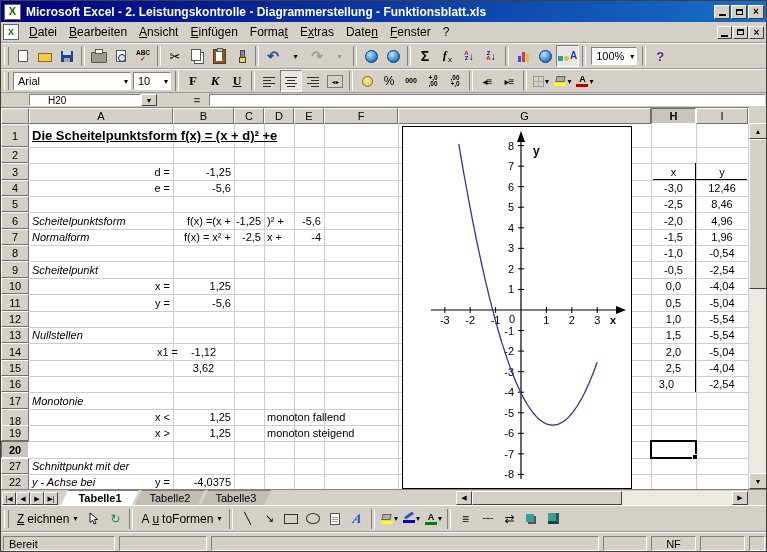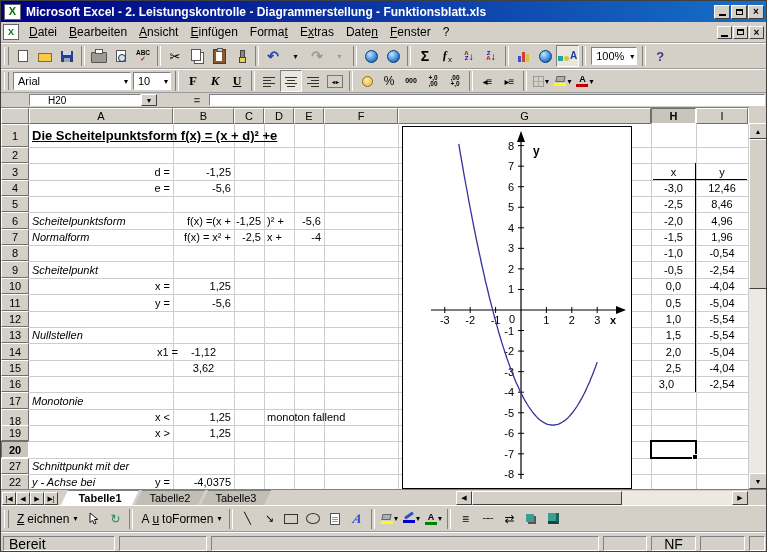--- a/index.html
+++ b/index.html
@@ -101,21 +101,21 @@
   .sbtn{position:absolute;background:#d4d0c8;border:1px solid;border-color:#fff #404040 #404040 #fff;display:flex;align-items:center;justify-content:center;font-size:7px;color:#000;box-sizing:border-box;}
   .sthumb{position:absolute;background:#d4d0c8;border:1px solid;border-color:#fff #404040 #404040 #fff;box-sizing:border-box;}
   
   .tabstrip{position:absolute;left:0;top:488px;width:767px;height:16px;background:#d4d0c8;border-top:1px solid #808080;box-sizing:border-box;}
   .tnav{position:absolute;top:2px;width:14px;height:13px;background:#d4d0c8;border:1px solid;border-color:#fff #404040 #404040 #fff;font-size:7px;display:flex;align-items:center;justify-content:center;box-sizing:border-box;}
   .tab{position:absolute;top:0;height:15px;display:flex;align-items:center;justify-content:center;font-size:11px;padding:0 12px;clip-path:polygon(7px 0,100% 0,calc(100% - 7px) 100%,0 100%);background:#c2beb6;border-top:1px solid #808080;box-sizing:border-box;}
   .tab.active{background:#fff;font-weight:bold;}
   .hsb{position:absolute;top:1px;height:14px;background:#ece9e2;}
   
   .statusbar{position:absolute;left:0;top:531px;width:767px;height:21px;background:#d4d0c8;border-top:1px solid #fff;box-sizing:border-box;}
-  .panel{position:absolute;top:3px;height:15px;border:1px solid;border-color:#808080 #fff #fff #808080;font-size:14px;padding:0 5px;box-sizing:border-box;display:flex;align-items:center;color:#000;}
+  .panel{position:absolute;top:3px;height:15px;border:1px solid;border-color:#808080 #fff #fff #808080;font-size:11px;padding:0 5px;box-sizing:border-box;display:flex;align-items:center;color:#000;}
 </style>
 </head>
 <body>
 
 <div class="window">
   <div class="titlebar">
     <span class="app-icon">X</span>
     <span class="title-text">Microsoft Excel - 2. Leistungskontrolle - Diagrammerstellung - Funktionsblatt.xls</span>
     <span class="winbtns">
       <span class="wbtn">
@@ -482,20 +482,21 @@
       <div class="cell it la" style="left: 28px; top: 219px; width: 144px; height: 16px;">Nullstellen</div>
       <div class="cell ra" style="left: 36px; top: 235px; width: 144px; height: 17px;">x1 =</div>
       <div class="cell ctr" style="left: 172px; top: 235px; width: 61px; height: 17px;">-1,12</div>
       <div class="cell ctr" style="left: 172px; top: 252px; width: 61px; height: 16px;">3,62</div>
       <div class="cell it la" style="left: 28px; top: 284px; width: 144px; height: 17px;">Monotonie</div>
       <div class="cell ra" style="left: 28px; top: 301px; width: 144px; height: 16px;">x &lt;</div>
       <div class="cell ra" style="left: 172px; top: 301px; width: 61px; height: 16px;">1,25</div>
       <div class="cell la" style="left: 263px; top: 301px; width: 134px; height: 16px;">monoton fallend</div>
       <div class="cell ra" style="left: 28px; top: 317px; width: 144px; height: 16px;">x &gt;</div>
       <div class="cell ra" style="left: 172px; top: 317px; width: 61px; height: 16px;">1,25</div>
+      <div class="cell la" style="left: 263px; top: 317px; width: 134px; height: 16px;">monoton steigend</div>
       <div class="cell it la" style="left: 28px; top: 350px; width: 144px; height: 16px;">Schnittpunkt mit der</div>
       <div class="cell it la" style="left: 28px; top: 366px; width: 144px; height: 16px;">y - Achse bei</div>
       <div class="cell ra" style="left: 28px; top: 366px; width: 144px; height: 16px;">y =</div>
       <div class="cell ra" style="left: 172px; top: 366px; width: 61px; height: 16px;">-4,0375</div>
       <div class="cell ctr" style="left: 650px; top: 55px; width: 45px; height: 17px;">x</div>
       <div class="cell ctr" style="left: 695px; top: 55px; width: 52px; height: 17px;">y</div>
       <div class="cell ctr" style="left: 650px; top: 72px; width: 45px; height: 16px;">-3,0</div>
       <div class="cell ctr" style="left: 695px; top: 72px; width: 52px; height: 16px;">12,46</div>
       <div class="cell ctr" style="left: 650px; top: 88px; width: 45px; height: 16px;">-2,5</div>
       <div class="cell ctr" style="left: 695px; top: 88px; width: 52px; height: 16px;">8,46</div>

